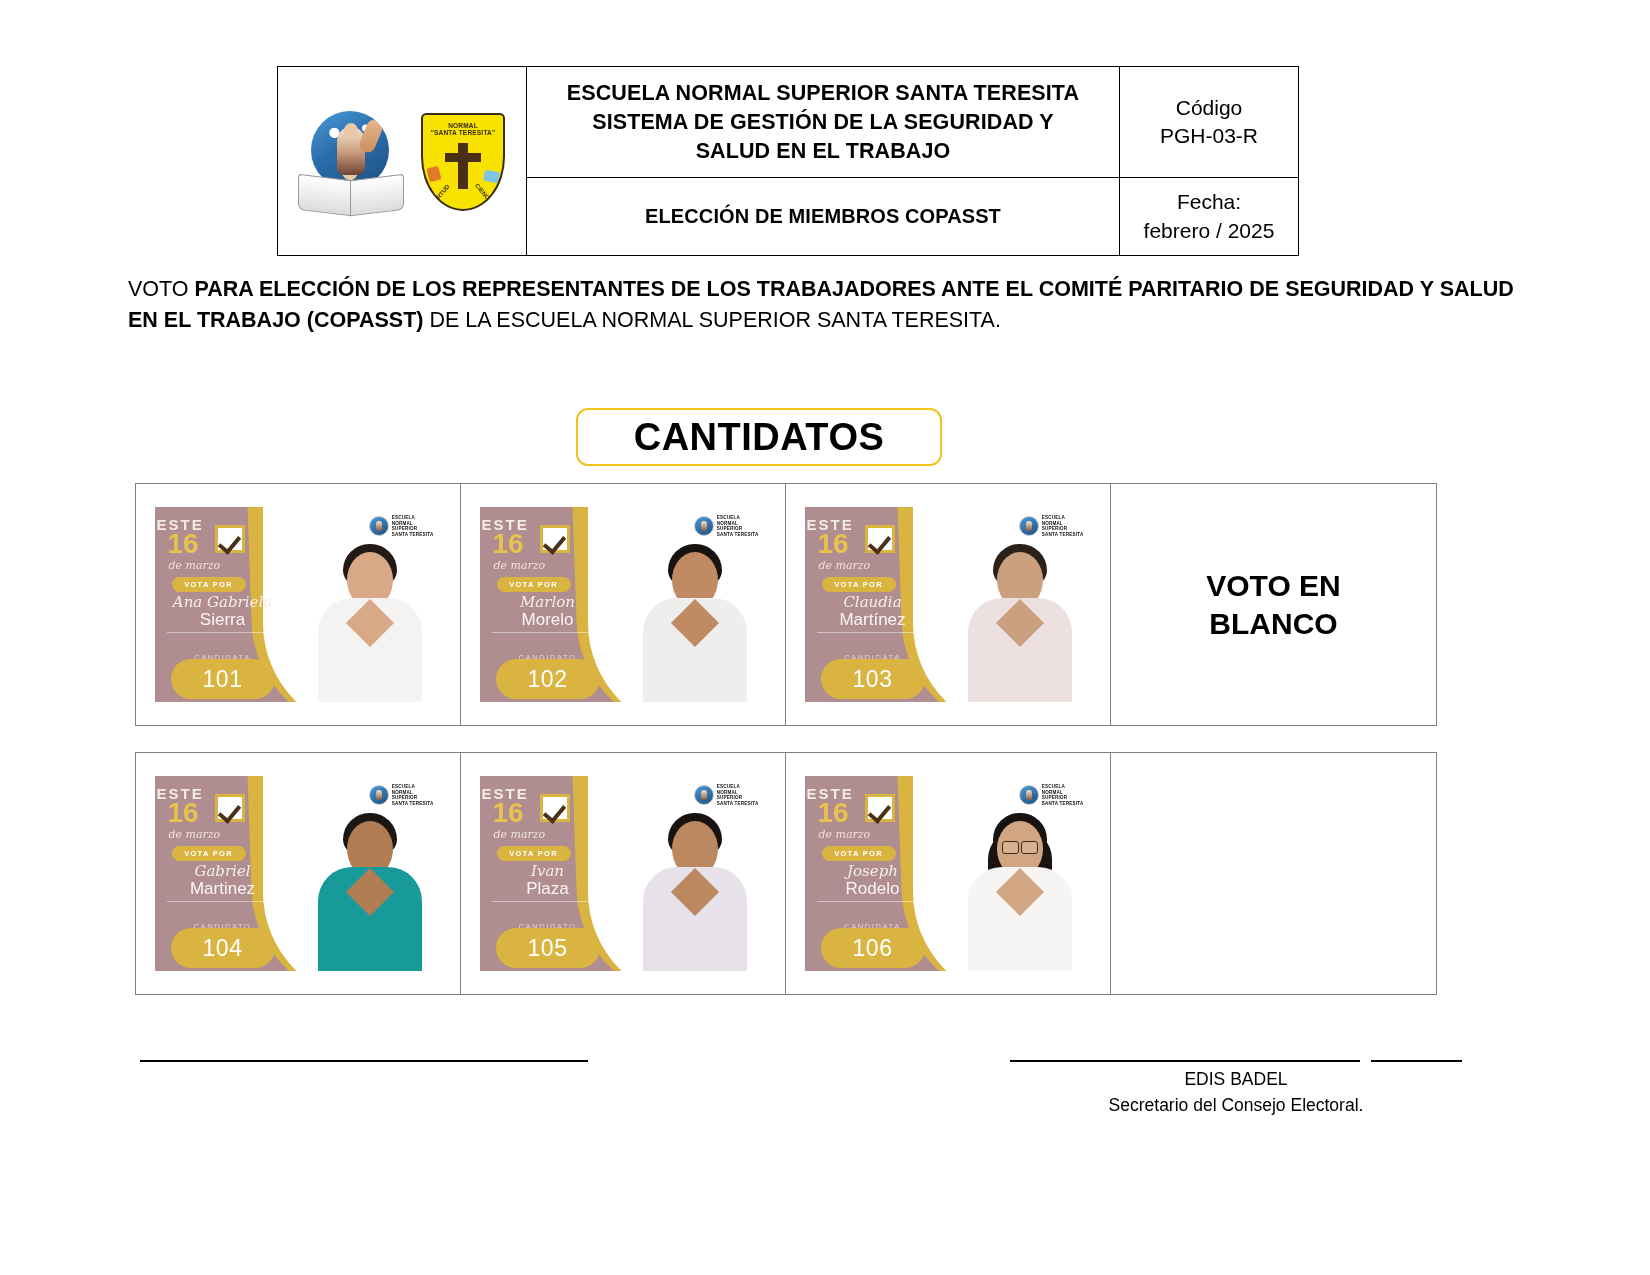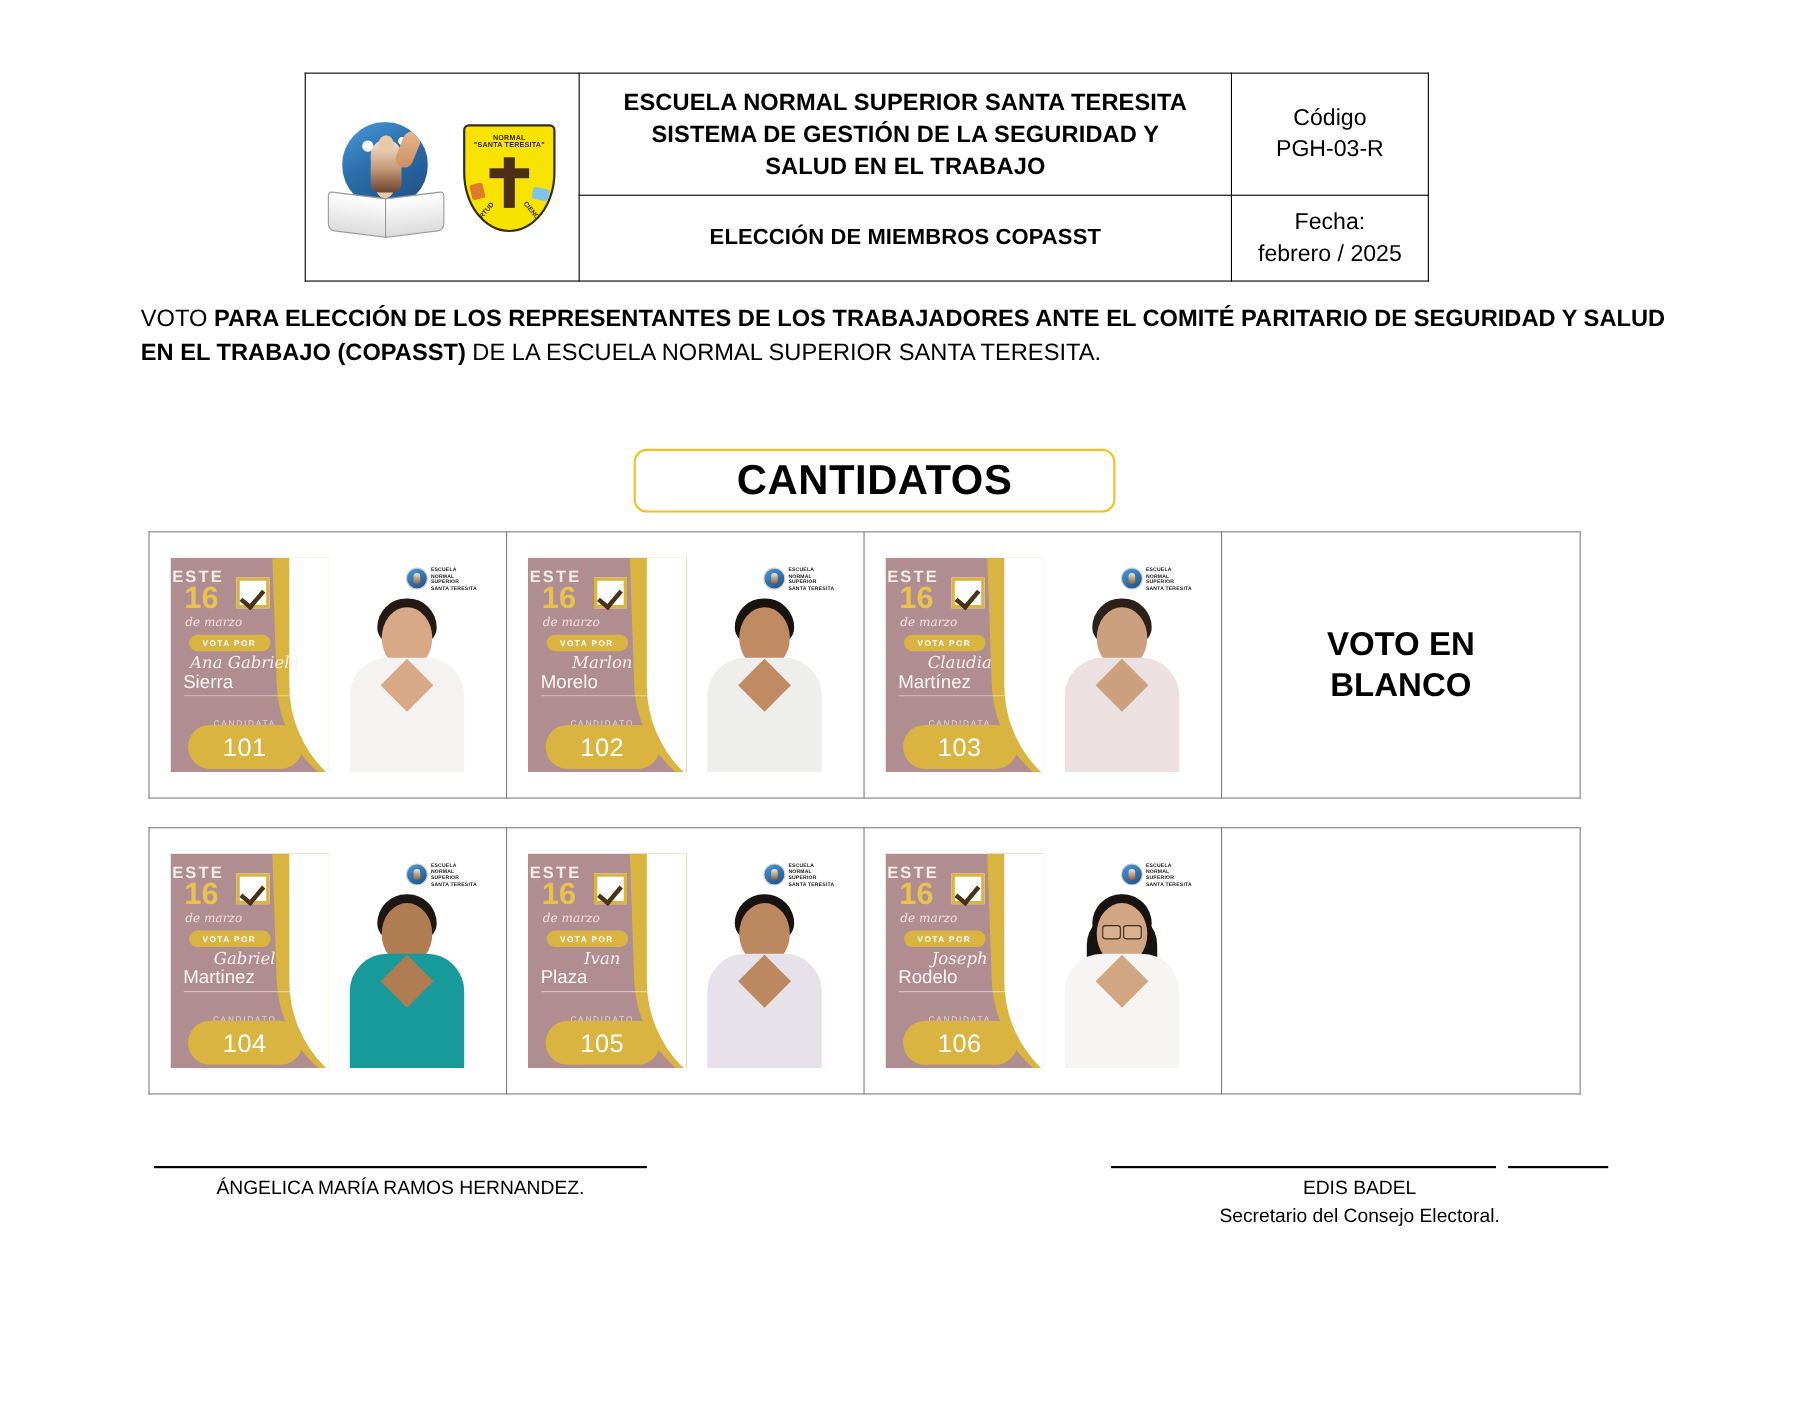--- a/index.html
+++ b/index.html
@@ -156,21 +156,21 @@
     font-weight: normal;
     margin-top: 2px;
   }
   .intro .body-para b { font-weight: bold; }
 
   
   .cand-title-box {
     position: absolute;
     left: 576px;
     top: 408px;
-    width: 438px;
+    width: 366px;
     height: 58px;
     border: 2.5px solid #f2c31c;
     border-radius: 12px;
     display: flex;
     align-items: center;
     justify-content: center;
     box-sizing: border-box;
   }
   .cand-title-box span {
     font-size: 38px;
@@ -285,21 +285,21 @@
     color: #f6efe9;
     text-align: center;
     line-height: 1;
     white-space: nowrap;
   }
   .p-lname {
     position:absolute; left:12px; top:104px;
     width: 112px;
     font-size: 17px;
     color: #fbf6f1;
-    text-align: left;
+    text-align: center;
     line-height: 1;
     white-space: nowrap;
   }
   .p-role {
     position:absolute; left:12px; top:125px;
     width: 112px;
     font-size: 7.5px;
     color: #e3d2cd;
     text-align: center;
     letter-spacing: 1.6px;
@@ -697,20 +697,19 @@
     </span>
   </div>
         </td>
     <td class="c4"></td>
   </tr>
 </tbody>
   </table>
 
 <div class="sig sig-left">
   <div class="sig-rule"></div>
-  <div>ÁNGELICA MARÍA RAMOS HERNANDEZ.</div>
 </div>
 <div class="sig sig-right">
   <div class="sig-rule-right"></div>
   <div>EDIS BADEL</div>
   <div>Secretario del Consejo Electoral.</div>
 </div>
 <div class="sig-rule-right-2"></div>
 
 </body></html>

